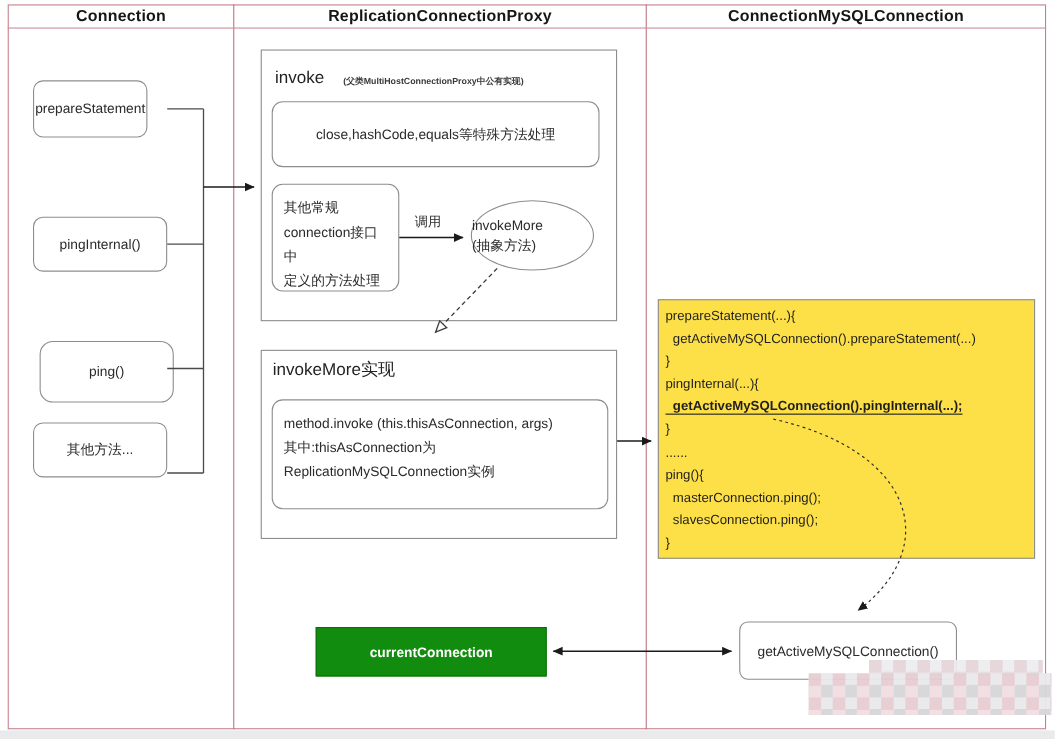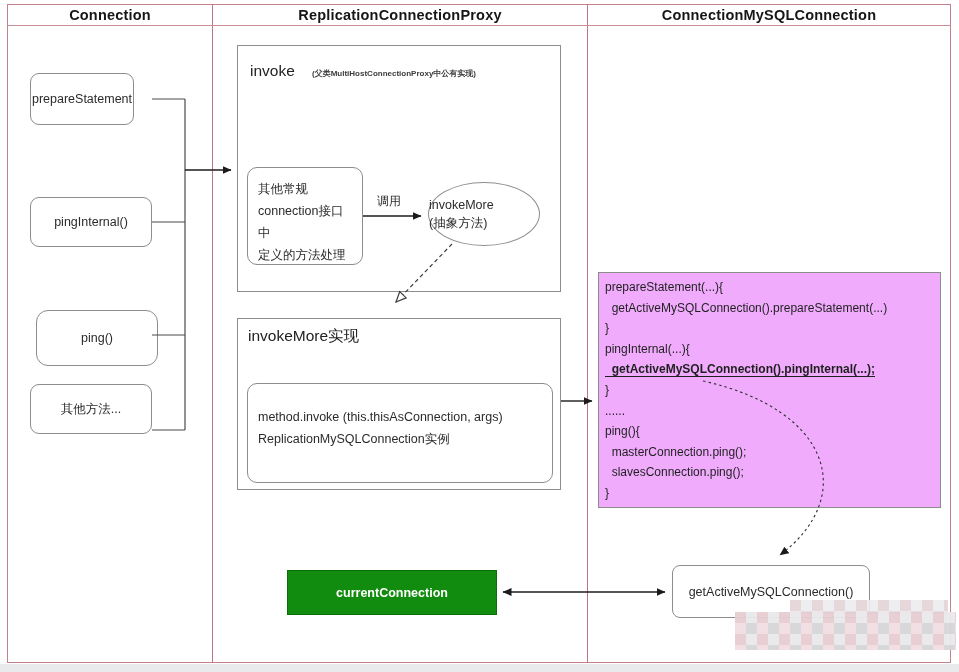--- a/index.html
+++ b/index.html
@@ -31,21 +31,21 @@
   .multi-line{padding:10px 8px 6px 10px;font-size:12.5px;line-height:22px;}
   .multi-line p{margin:0;}
   .ellipse{
     position:absolute;border:1px solid #8d8d8d;border-radius:50%;background:#fff;box-sizing:border-box;
     display:flex;flex-direction:column;align-items:flex-start;justify-content:center;
     font-size:12.5px;line-height:18px;text-align:center;
   }
   .edge-label{position:absolute;font-size:12px;color:#2b2b2b;}
   
   .code-box{
-    position:absolute;border:1px solid #8d8d8d;background:#f0abfc;box-sizing:border-box;
+    position:absolute;border:1px solid #8d8d8d;background:#fde047;box-sizing:border-box;
     font-size:12px;line-height:20.6px;padding:4px 4px 0 6px;
   }
   .code-line{white-space:pre;color:#1f1f1f;}
   .code-line.u{text-decoration:underline;text-underline-offset:3px;font-weight:bold;}
   
   .green-box{
     position:absolute;display:flex;align-items:center;justify-content:center;
     color:#fff;font-weight:bold;font-size:12.5px;border:1px solid #0c6e09;box-sizing:border-box;
   }
   .watermark{position:absolute;background-size:22px 22px;}
@@ -68,38 +68,40 @@
 
   <div class="node" style="left:30px;top:73px;width:104px;height:52px;">prepareStatement</div>
   <div class="node" style="left:30px;top:197px;width:122px;height:50px;">pingInternal()</div>
   <div class="node" style="left:36px;top:310px;width:122px;height:56px;border-radius:12px;">ping()</div>
   <div class="node" style="left:30px;top:384px;width:122px;height:50px;">其他方法...</div>
 
   <div class="rect-box" style="left:237px;top:45px;width:324px;height:247px;"></div>
   <div class="box-title" style="left:250px;top:62px;">invoke</div>
   <div class="box-subtitle" style="left:312px;top:68px;font-weight:bold;">(父类MultiHostConnectionProxy中公有实现)</div>
 
+  <div class="round-box center-text" style="left:247px;top:92px;width:298px;height:60px;">close,hashCode,equals等特殊方法处理</div>
 
   <div class="round-box multi-line" style="left:247px;top:167px;width:116px;height:98px;">
     <p>其他常规</p>
     <p>connection接口中</p>
     <p>定义的方法处理</p>
   </div>
 
   <div class="edge-label" style="left:377px;top:193px;">调用</div>
 
   <div class="ellipse" style="left:428px;top:182px;width:112px;height:64px;">
     <span>invokeMore</span>
     <span>(抽象方法)</span>
   </div>
 
   <div class="rect-box" style="left:237px;top:318px;width:324px;height:172px;"></div>
   <div class="box-title" style="left:248px;top:326px;">invokeMore实现</div>
-  <div class="round-box multi-line" style="left:247px;top:363px;width:306px;height:100px;padding-top:22px;margin-top:20px;">
+  <div class="round-box multi-line" style="left:247px;top:363px;width:306px;height:100px;padding-top:10px;">
     <p>method.invoke (this.thisAsConnection, args)</p>
+    <p>其中:thisAsConnection为</p>
     <p>ReplicationMySQLConnection实例</p>
   </div>
 
   <div class="code-box" style="left:598px;top:272px;width:343px;height:236px;">
     <div class="code-line">prepareStatement(...){</div>
     <div class="code-line">  getActiveMySQLConnection().prepareStatement(...)</div>
     <div class="code-line">}</div>
     <div class="code-line">pingInternal(...){</div>
     <div class="code-line u">  getActiveMySQLConnection().pingInternal(...);</div>
     <div class="code-line">}</div>

